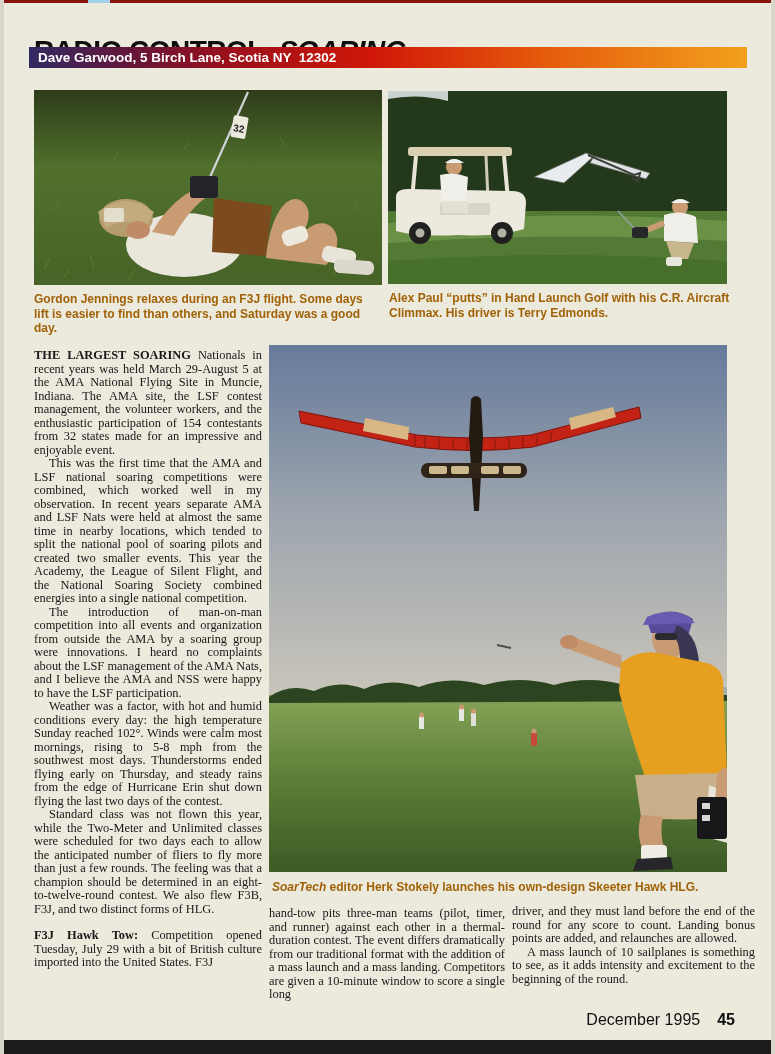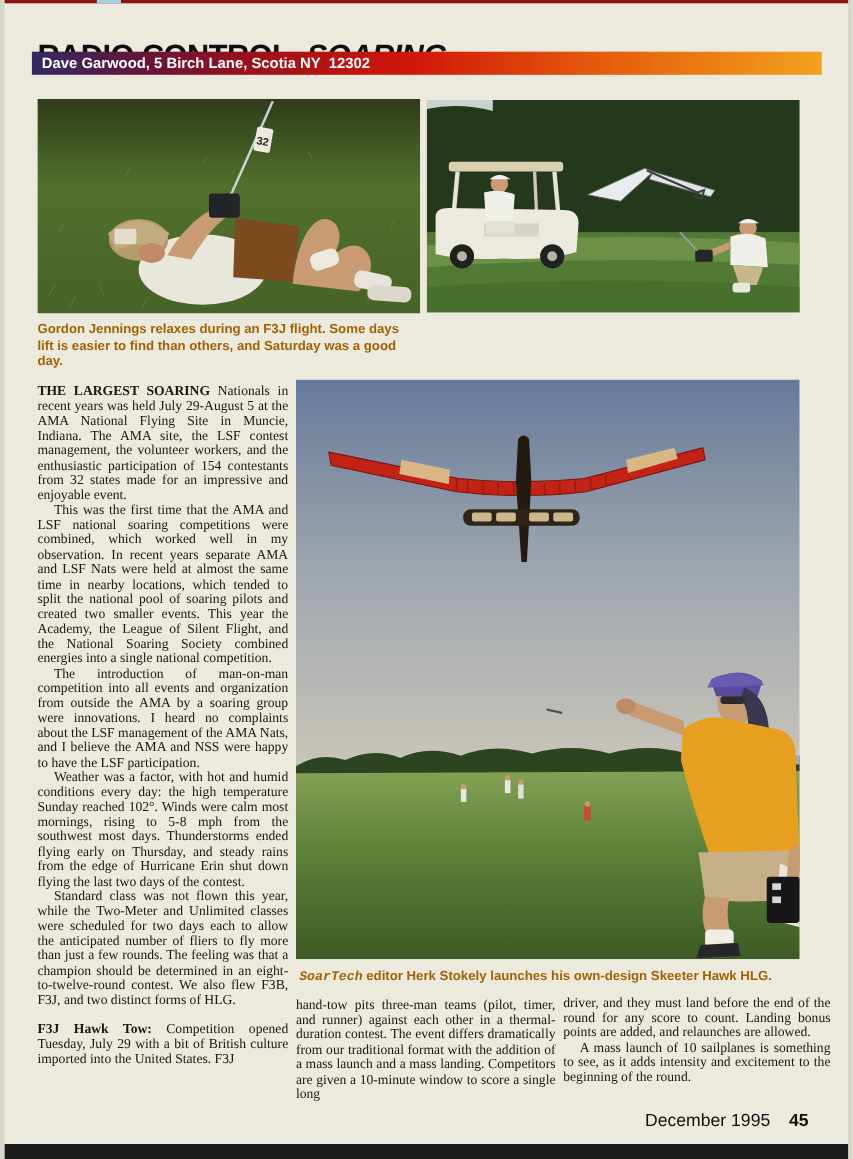--- a/index.html
+++ b/index.html
@@ -16,21 +16,21 @@
     letter-spacing:-0.5px;color:#0e0e0e;white-space:nowrap;}
   .masthead .accent{font-style:italic;margin-left:15px;}
 
   .addr-bar{position:absolute;left:25px;top:47px;width:718px;height:21px;box-sizing:border-box;
     background:linear-gradient(90deg,#312a63 0%,#641539 14%,#9c101b 28%,#d01708 48%,#e55b0c 72%,#f2a11d 100%);
     color:#ffffff;font-weight:700;font-size:13.5px;line-height:21px;padding-left:9px;}
   .addr-bar span{white-space:pre;}
 
   .photo{position:absolute;display:block;}
   .caption{position:absolute;font-size:12px;font-weight:700;line-height:14.5px;color:#a16207;}
-  .caption .it{font-style:italic;font-family:Liberation Mono, monospace;}
+  .caption .it{font-style:italic;}
 
   .bodycol{position:absolute;font-family:"Liberation Serif",serif;font-size:12.4px;
     line-height:13.5px;color:#171717;text-align:justify;}
   .bodycol p{margin:0;text-indent:15px;}
   .bodycol p.noindent{text-indent:0;}
   .bodycol p.gap{margin-top:13px;}
   .lead{font-weight:700;}
 
   .footer{position:absolute;top:1011px;right:36px;font-size:16px;color:#101010;margin-left:17px;}
   .footer .pg{font-weight:700;margin-left:17px;}
@@ -120,23 +120,24 @@
       <path d="M276,124 Q292,118 308,126 L310,152 L276,150 Z" fill="#efeee8"></path>
       <path d="M278,150 L306,152 L300,168 L284,168 Z" fill="#c8b68d"></path>
       <rect x="278" y="166" width="16" height="9" rx="3" fill="#e8e6dd"></rect>
       <path d="M276,132 L256,140" stroke="#c89b73" stroke-width="6"></path>
       <rect x="244" y="136" width="16" height="11" rx="2" fill="#26262b"></rect>
       <line x1="246" y1="137" x2="230" y2="120" stroke="#9aa0a6" stroke-width="1.4"></line>
     </g>
   </svg>
 
   <div class="caption" style="left:30px;top:292px;width:334px">Gordon Jennings relaxes during an F3J flight. Some days lift is easier to find than others, and Saturday was a good day.</div>
+  <div class="caption" style="left:385px;top:291px;width:348px">Alex Paul “putts” in Hand Launch Golf with his C.R. Aircraft Climmax. His driver is Terry Edmonds.</div>
 
   <div class="bodycol" style="left:30px;top:349px;width:228px">
-    <p class="noindent"><span class="lead">THE LARGEST SOARING</span><span> Nationals in recent years was held July 29-August 5 at the AMA National Flying Site in Muncie, Indiana. The AMA site, the LSF contest management, the volunteer workers, and the enthusiastic participation of 154 contestants from 32 states made for an impressive and enjoyable event.</span></p>
+    <p class="noindent"><span class="lead">THE LARGEST SOARING</span><span> Nationals in recent years was held March 29-August 5 at the AMA National Flying Site in Muncie, Indiana. The AMA site, the LSF contest management, the volunteer workers, and the enthusiastic participation of 154 contestants from 32 states made for an impressive and enjoyable event.</span></p>
     <p>This was the first time that the AMA and LSF national soaring competitions were combined, which worked well in my observation. In recent years separate AMA and LSF Nats were held at almost the same time in nearby locations, which tended to split the national pool of soaring pilots and created two smaller events. This year the Academy, the League of Silent Flight, and the National Soaring Society combined energies into a single national competition.</p>
     <p>The introduction of man-on-man competition into all events and organization from outside the AMA by a soaring group were innovations. I heard no complaints about the LSF management of the AMA Nats, and I believe the AMA and NSS were happy to have the LSF participation.</p>
     <p>Weather was a factor, with hot and humid conditions every day: the high temperature Sunday reached 102°. Winds were calm most mornings, rising to 5-8 mph from the southwest most days. Thunderstorms ended flying early on Thursday, and steady rains from the edge of Hurricane Erin shut down flying the last two days of the contest.</p>
     <p>Standard class was not flown this year, while the Two-Meter and Unlimited classes were scheduled for two days each to allow the anticipated number of fliers to fly more than just a few rounds. The feeling was that a champion should be determined in an eight-to-twelve-round contest. We also flew F3B, F3J, and two distinct forms of HLG.</p>
     <p class="noindent gap"><span class="lead">F3J Hawk Tow:</span><span> Competition opened Tuesday, July 29 with a bit of British culture imported into the United States. F3J</span></p>
   </div>
 
   <svg class="photo" style="left:265px;top:345px" width="458" height="527" viewBox="0 0 458 527">
     <defs>
       <linearGradient id="sky3" x1="0" y1="0" x2="0" y2="1">

